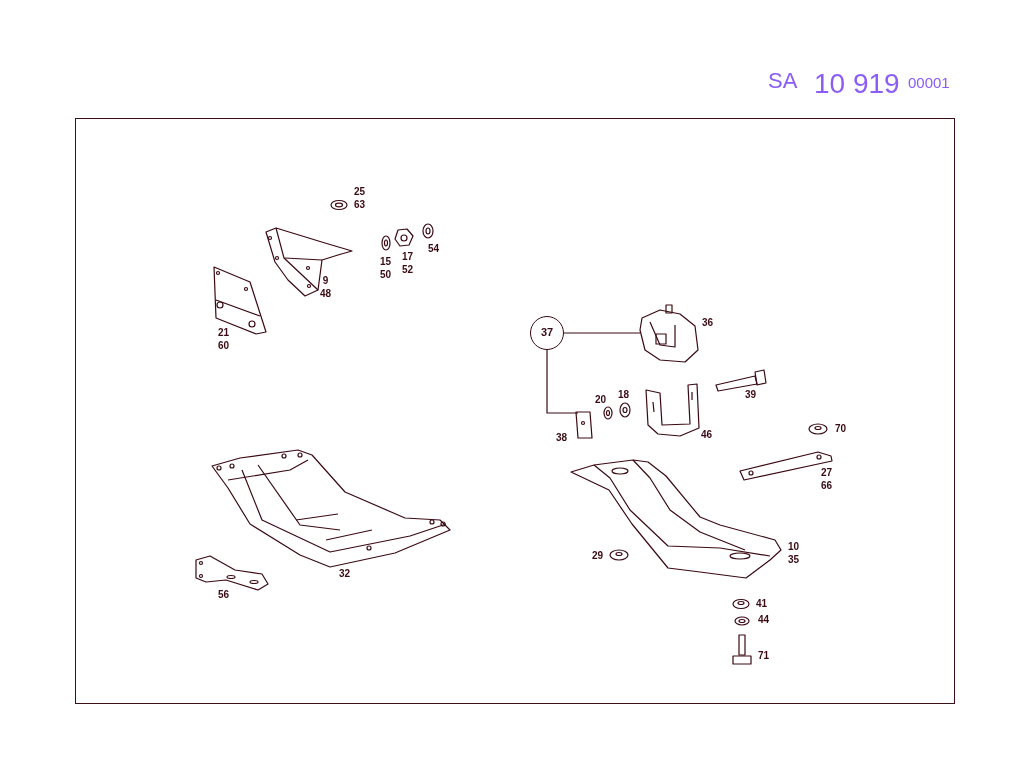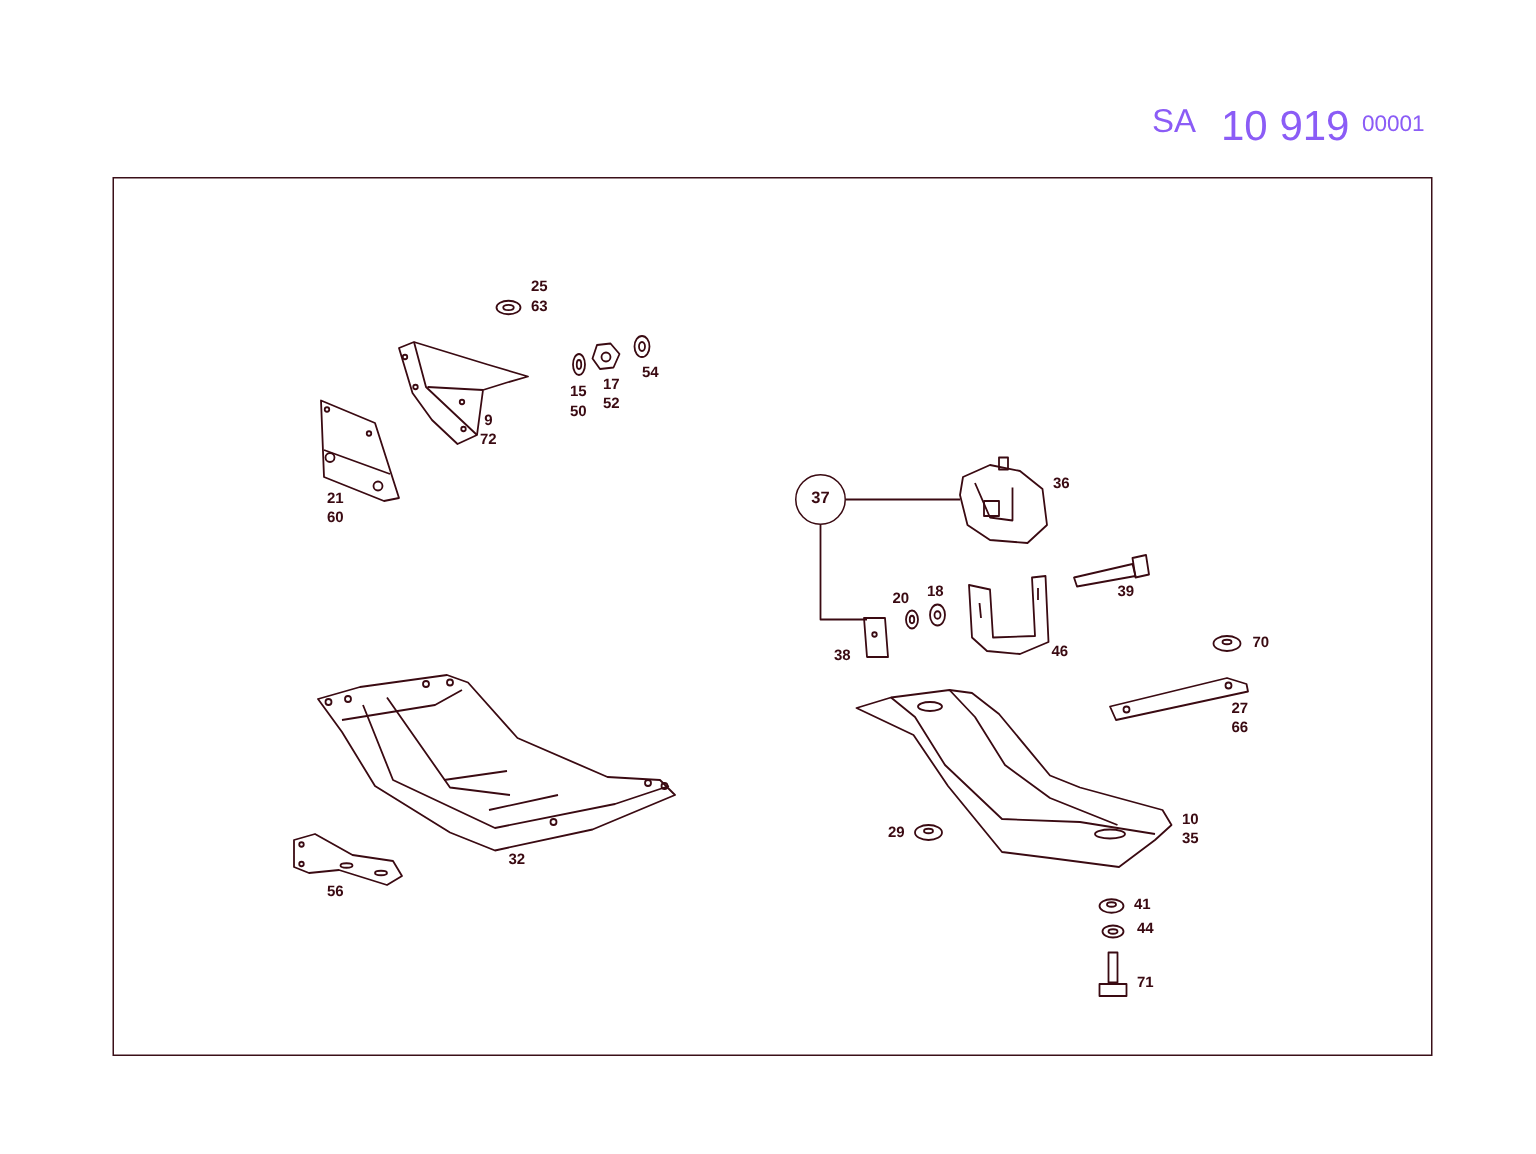--- a/index.html
+++ b/index.html
@@ -172,21 +172,21 @@
     <div>15</div>
     <div>50</div>
   </div>
 <div class="lbl" style="left:402px;top:251px">
     <div>17</div>
     <div>52</div>
   </div>
 <div class="lbl" style="left:428px;top:243px">54</div>
 <div class="lbl" style="left:320px;top:275px">
     <div>9</div>
-    <div>72</div>
+    <div>48</div>
   </div>
 <div class="lbl" style="left:218px;top:327px">
     <div>21</div>
     <div>60</div>
   </div>
 <div class="lbl" style="left:702px;top:317px">36</div>
 <div class="lbl" style="left:745px;top:389px">39</div>
 <div class="lbl" style="left:595px;top:394px">20</div>
 <div class="lbl" style="left:618px;top:389px">18</div>
 <div class="lbl" style="left:556px;top:432px">38</div>

